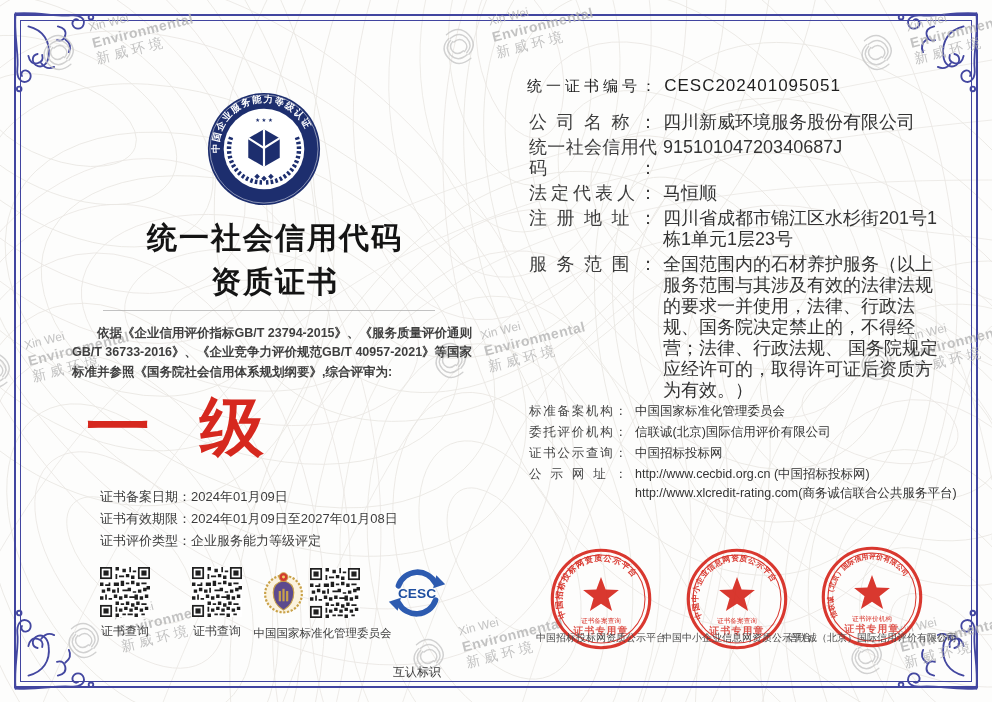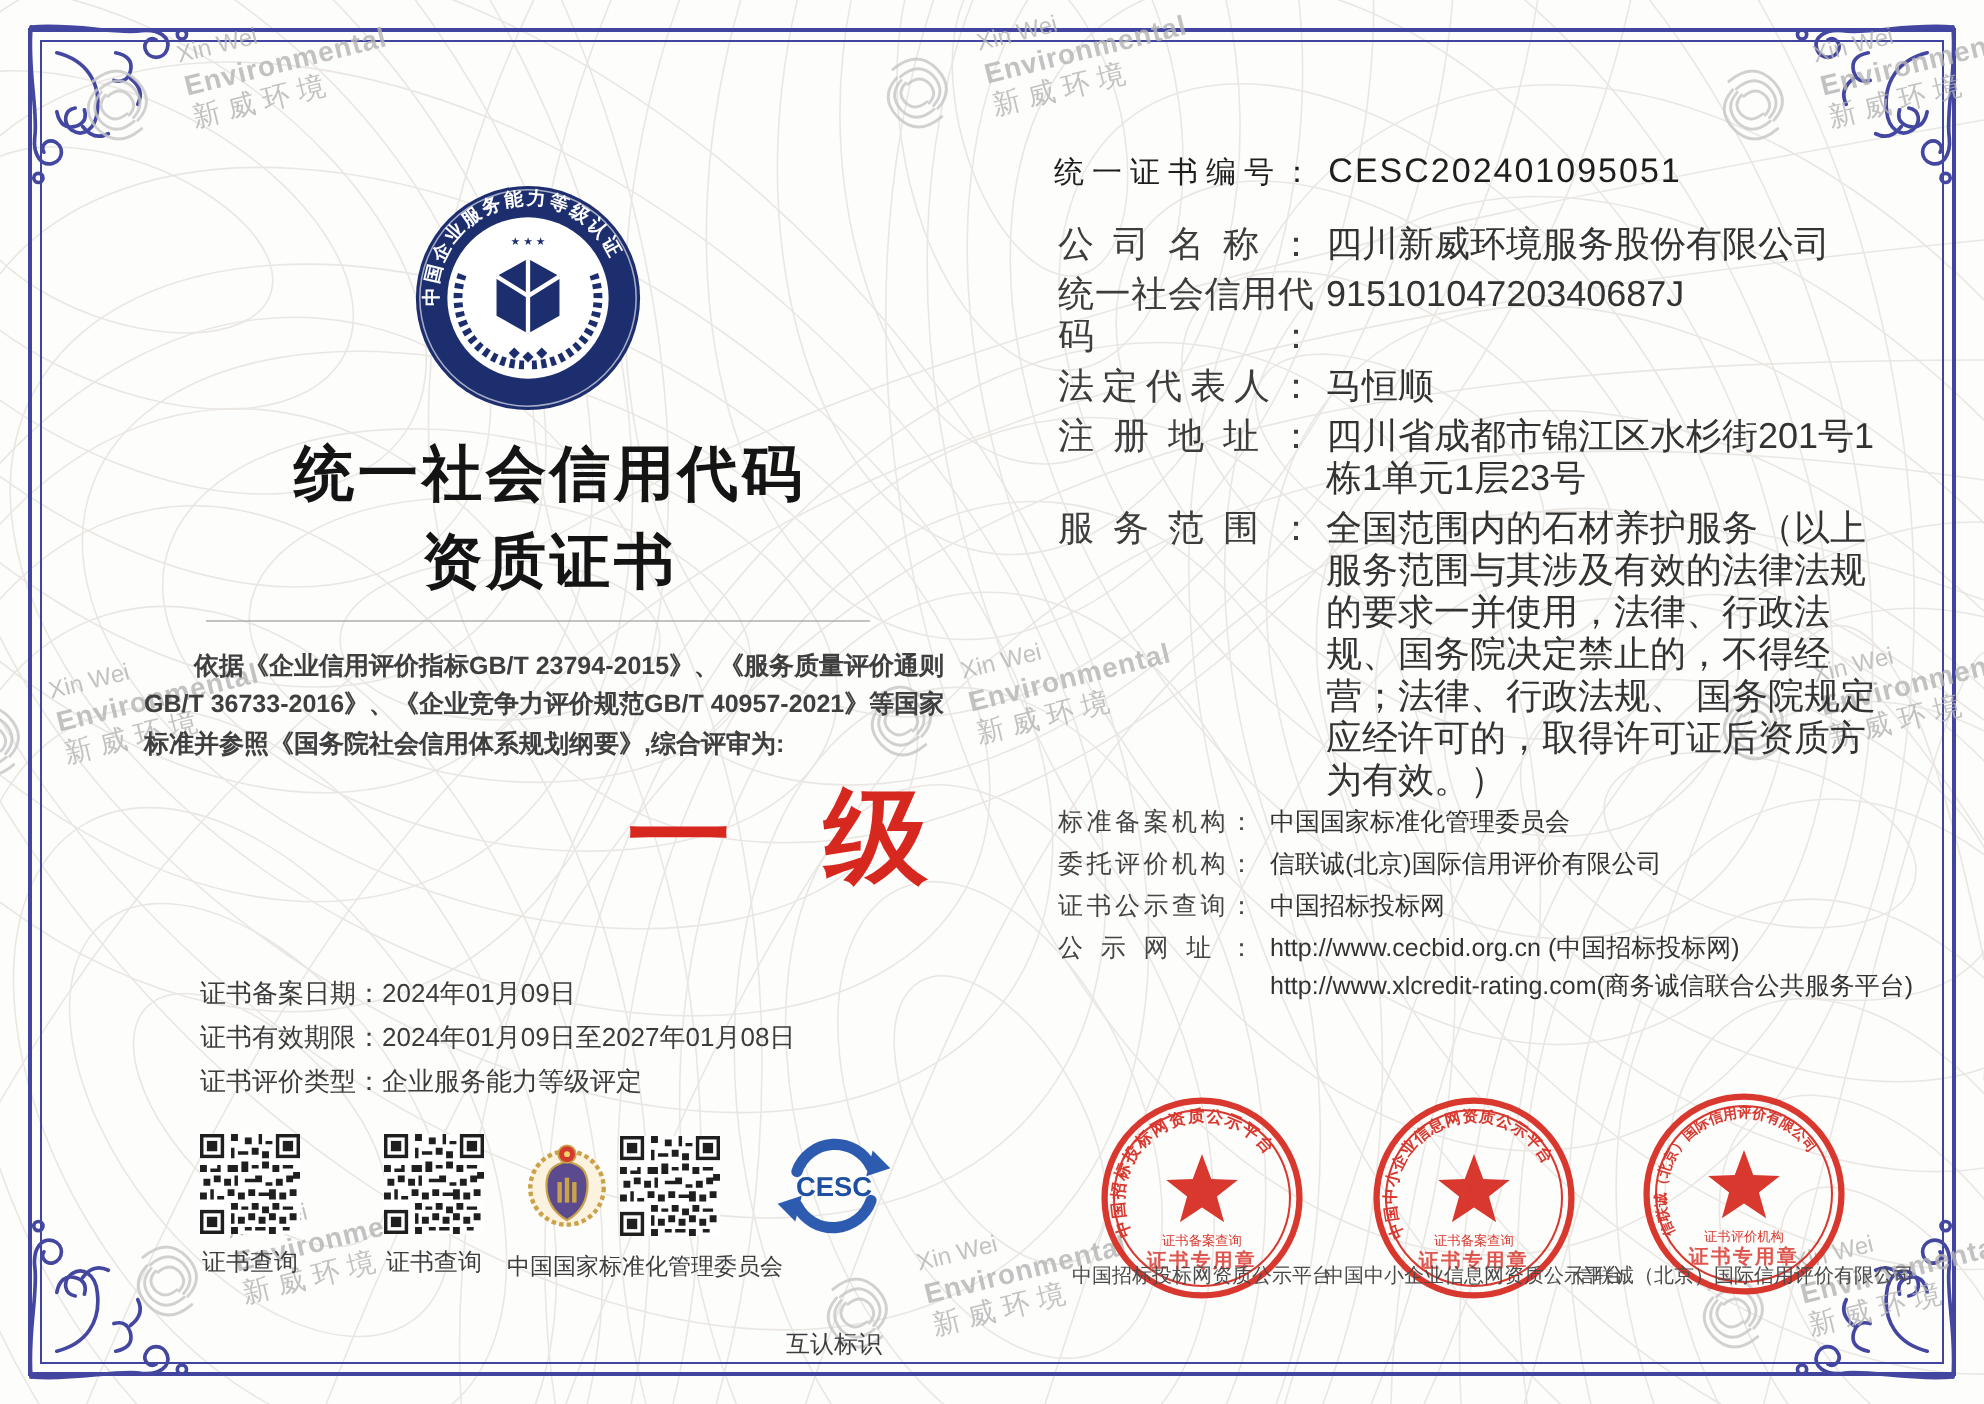--- a/index.html
+++ b/index.html
@@ -30,22 +30,22 @@
   .cert-no{left:527px;top:76px;font-size:15px;color:#1e1e1e;white-space:nowrap;}
   .cert-no .lbl{letter-spacing:4px;}
   .cert-no .val{font-size:17px;letter-spacing:1px;}
   
   .badge{left:205px;top:90px;width:118px;height:118px;}
   .title{left:70px;top:216px;width:410px;text-align:center;color:#141414;
          font-size:30px;font-weight:900;letter-spacing:2px;line-height:1.45;}
   .divider{left:103px;top:310px;width:332px;height:1px;background:#a3a3a3;opacity:.65;}
   .basis{left:72px;top:324px;width:410px;font-size:12.5px;line-height:1.55;
          color:#3f3f3f;text-indent:2em;font-weight:bold;}
-  .grade{left:70px;top:384px;width:410px;text-align:right;
-         font-size:52px;font-weight:900;letter-spacing:16px;color:#d6281e;
+  .grade{left:70px;top:384px;width:410px;text-align:left;
+         font-size:64px;font-weight:900;letter-spacing:16px;color:#d6281e;
          text-indent:16px;}
   .dates{left:100px;top:486px;font-size:13px;line-height:22px;color:#3c3c3c;}
   
   .fields{left:529px;top:112px;width:420px;font-size:18px;}
   .frow{display:flex;margin-bottom:4px;line-height:21px;}
   .frow .flbl{width:128px;flex:0 0 128px;text-align:justify;text-align-last:justify;color:#3d3d3d;}
   .frow .fval{width:284px;flex:0 0 284px;margin-left:6px;color:#333;}
   .agencies{left:529px;top:402px;width:445px;font-size:12.5px;}
   .arow{display:flex;margin-bottom:2px;line-height:19px;}
   .arow .albl{width:98px;flex:0 0 98px;text-align:justify;text-align-last:justify;color:#444;}

